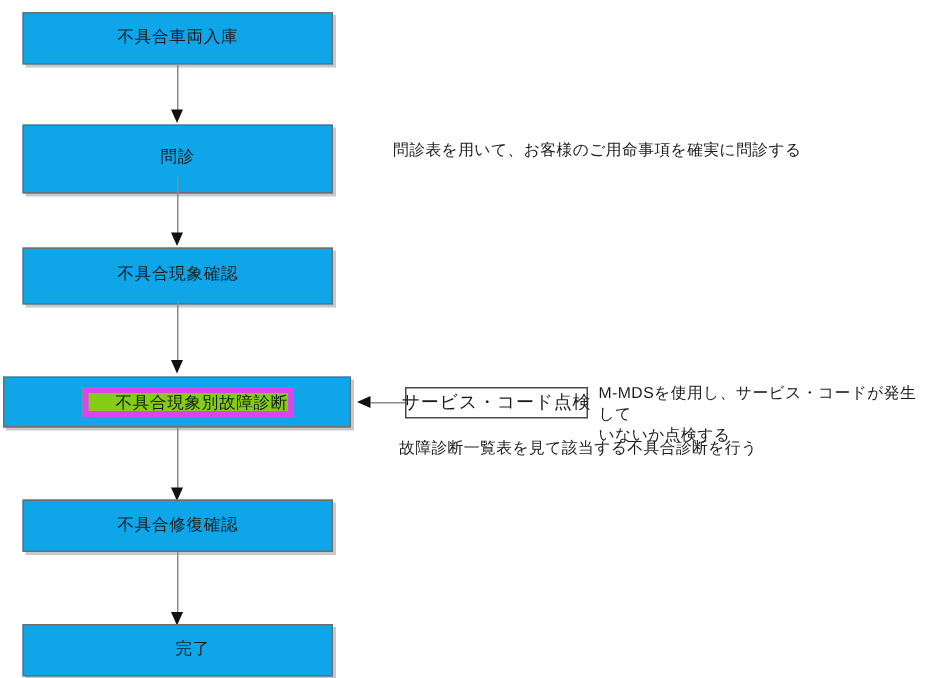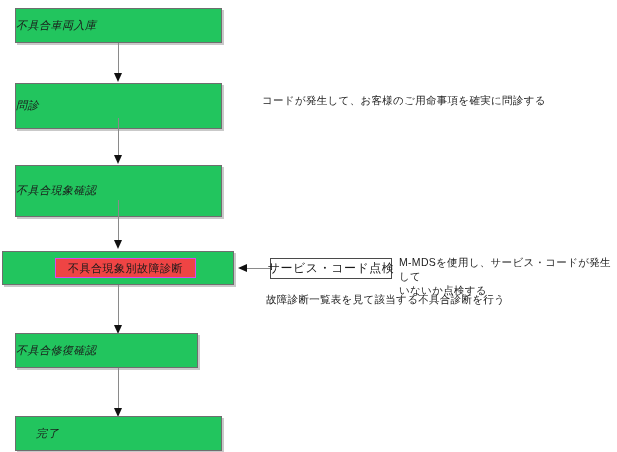--- a/index.html
+++ b/index.html
@@ -16,47 +16,47 @@
     width: 617px;
     height: 452px;
     background: #ffffff;
     overflow: hidden;
   }
 
   
   .flow-box {
     position: absolute;
     box-sizing: border-box;
-    background: #22c55e;
+    background: #0ea5e9;
     border: 1px solid #6e6e6e;
     box-shadow: 2px 2px 0 0 #c9c9c9;
     display: flex;
     align-items: center;
-    font-style: italic;
+    justify-content: center;
   }
   .flow-box .box-label {
     font-size: 11px;
     line-height: 1.2;
     letter-spacing: 0.5px;
     color: #1a1a1a;
     white-space: nowrap;
   }
 
   
   .flow-box.wide {
     box-shadow: 2px 2px 0 0 #c9c9c9;
   }
   .inner-box {
     position: absolute;
     box-sizing: border-box;
-    background: #ef4444;
-    border: 1px solid #d946ef;
+    background: #84cc16;
+    border: 4px solid #d946ef;
     display: flex;
     align-items: center;
-    justify-content: center;
+    justify-content: flex-end;
   }
   .inner-box .box-label {
     font-size: 11px;
     letter-spacing: 0.5px;
     white-space: nowrap;
   }
 
   
   .side-box {
     position: absolute;
@@ -120,26 +120,26 @@
     <span class="box-label">不具合車両入庫</span>
   </div>
 
   <div class="v-line" style="left:118px; top:43px; height:32px;"></div>
   <div class="arrow-down" style="left:114px; top:73px;"></div>
 
   <div class="flow-box" style="left:15px; top:83px; width:207px; height:46px;">
     <span class="box-label">問診</span>
   </div>
 
-  <div class="note" style="left:262px; top:93px; width:350px;">コードが発生して、お客様のご用命事項を確実に問診する</div>
+  <div class="note" style="left:262px; top:93px; width:350px;">問診表を用いて、お客様のご用命事項を確実に問診する</div>
 
   <div class="v-line" style="left:118px; top:118px; height:38px;"></div>
   <div class="arrow-down" style="left:114px; top:155px;"></div>
 
-  <div class="flow-box" style="left:15px; top:165px; width:207px; height:52px;">
+  <div class="flow-box" style="left:15px; top:165px; width:207px; height:38px;">
     <span class="box-label">不具合現象確認</span>
   </div>
 
 
   <div class="v-line" style="left:118px; top:200px; height:42px;"></div>
   <div class="arrow-down" style="left:114px; top:240px;"></div>
 
   <div class="flow-box wide" style="left:2px; top:251px; width:232px; height:34px;"></div>
 
   <div class="inner-box" style="left:55px; top:258px; width:141px; height:20px;">
@@ -154,21 +154,21 @@
   </div>
 
   <div class="note" style="left:266px; top:292px; width:340px;">故障診断一覧表を見て該当する不具合診断を行う</div>
 
   <div class="note" style="left:399px; top:255px; width:215px;">M-MDSを使用し、サービス・コードが発生して
 いないか点検する</div>
 
   <div class="v-line" style="left:118px; top:285px; height:42px;"></div>
   <div class="arrow-down" style="left:114px; top:325px;"></div>
 
-  <div class="flow-box" style="left:15px; top:333px; width:183px; height:35px;">
+  <div class="flow-box" style="left:15px; top:333px; width:207px; height:35px;">
     <span class="box-label">不具合修復確認</span>
   </div>
 
   <div class="v-line" style="left:118px; top:368px; height:42px;"></div>
   <div class="arrow-down" style="left:114px; top:408px;"></div>
 
   <div class="flow-box" style="left:15px; top:416px; width:207px; height:35px;padding-left:20px;">
     <span class="box-label">完了</span>
   </div>
 

